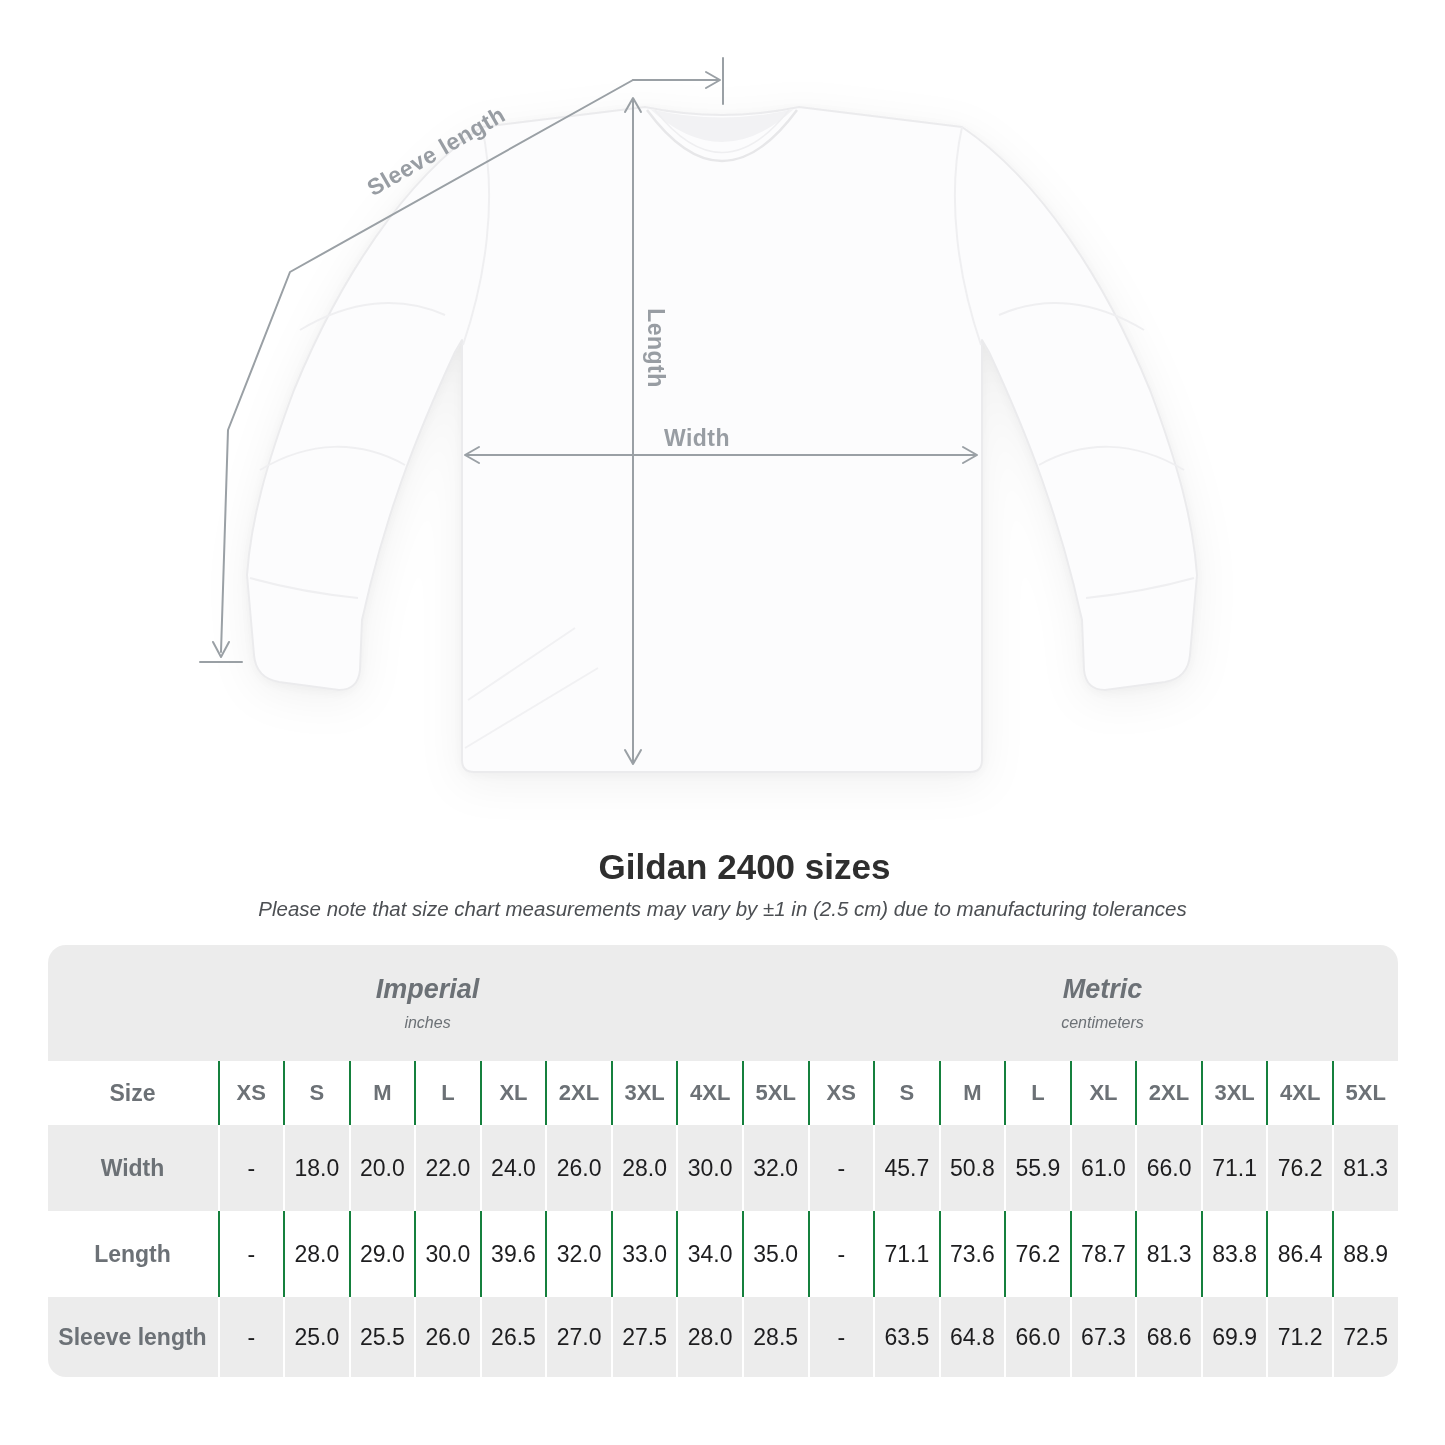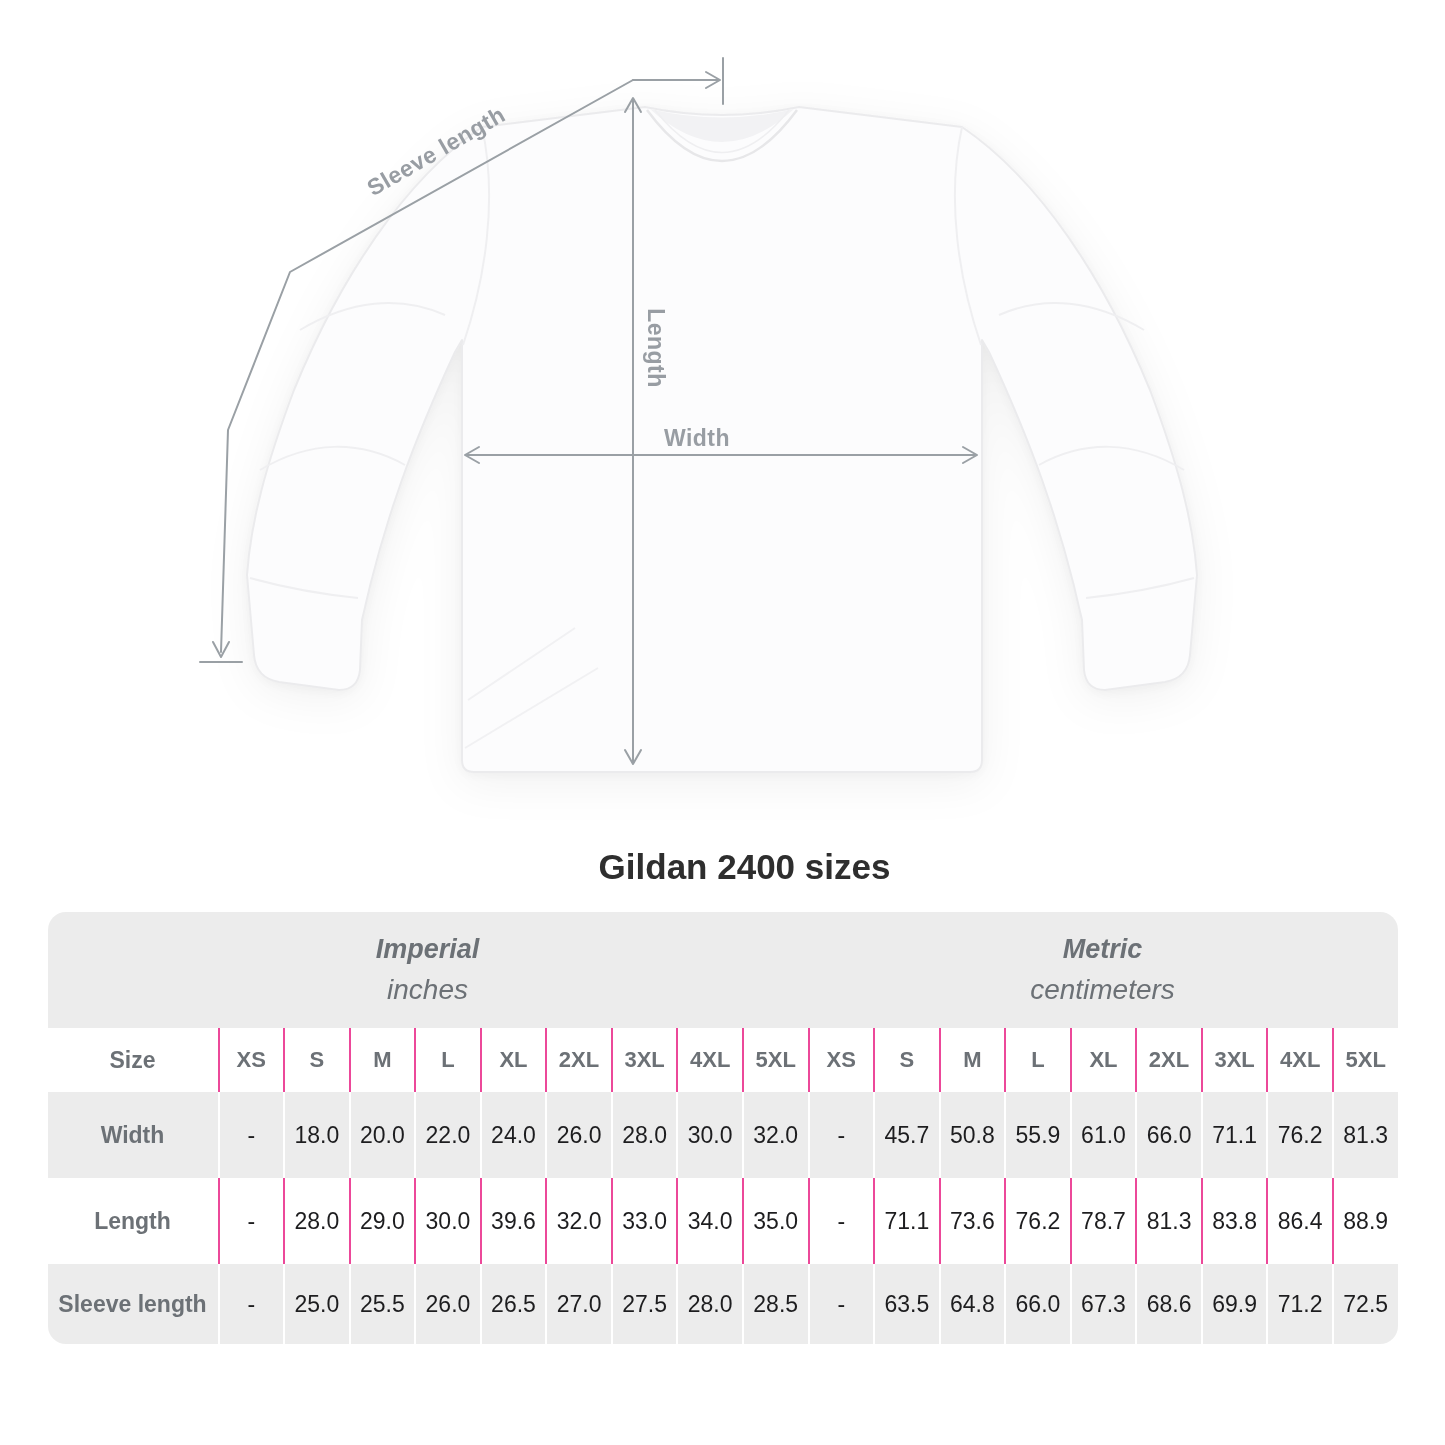--- a/index.html
+++ b/index.html
@@ -38,31 +38,31 @@
   .trow.heads{height:64px;background:#ffffff;}
   .trow.data{height:86px;}
   .trow.data.gray{background:#ececec;}
   .trow.data.white{background:#ffffff;}
   .trow.data.last{height:80px;}
   .bandcell{
     display:flex;flex-direction:column;align-items:center;justify-content:center;
     color:#6c7176;
   }
   .bandcell .gname{font-size:27px;font-weight:bold;font-style:italic;}
-  .bandcell .gunit{font-size:28px;font-style:italic;margin-top:9px;}
+  .bandcell .gunit{font-size:16px;font-style:italic;margin-top:9px;}
   .cell{
     display:flex;align-items:center;justify-content:center;
     font-size:23px;
   }
   .cell.rowlabel{font-weight:bold;color:#6c7176;}
   .cell.colhead{font-weight:bold;color:#6c7176;font-size:22px;}
   .cell.val{color:#1d1d1f;}
   
   .trow.heads .cell + .cell,
-  .trow.data.white .cell + .cell{border-left:2px solid #ec4899;}
+  .trow.data.white .cell + .cell{border-left:2px solid #15803d;}
   .trow.data.gray .cell + .cell{border-left:2px solid #ffffff;}
 </style>
 </head>
 <body>
 
 <div class="page">
 
   <div class="diagram">
     <svg width="1445" height="830" viewBox="0 0 1445 830">
 
@@ -139,20 +139,21 @@
         </g>
       </g>
 
       <text class="measure-label" transform="translate(440,158) rotate(-30)" text-anchor="middle">Sleeve length</text>
       <text class="measure-label" transform="translate(654,348) rotate(90)" text-anchor="middle" dominant-baseline="middle">Length</text>
       <text class="measure-label" x="697" y="446" text-anchor="middle">Width</text>
     </svg>
   </div>
 
   <h1 class="title">Gildan 2400 sizes</h1>
+  <p class="subtitle">Please note that size chart measurements may vary by ±1 in (2.5 cm) due to manufacturing tolerances</p>
 
   <div class="sizetable">
 
     <div class="trow band">
       <div class="bandcell" style="grid-column:1 / 11;">
         <div class="gname">Imperial</div>
         <div class="gunit">inches</div>
       </div>
       <div class="bandcell" style="grid-column:11 / 20;">
         <div class="gname">Metric</div>

